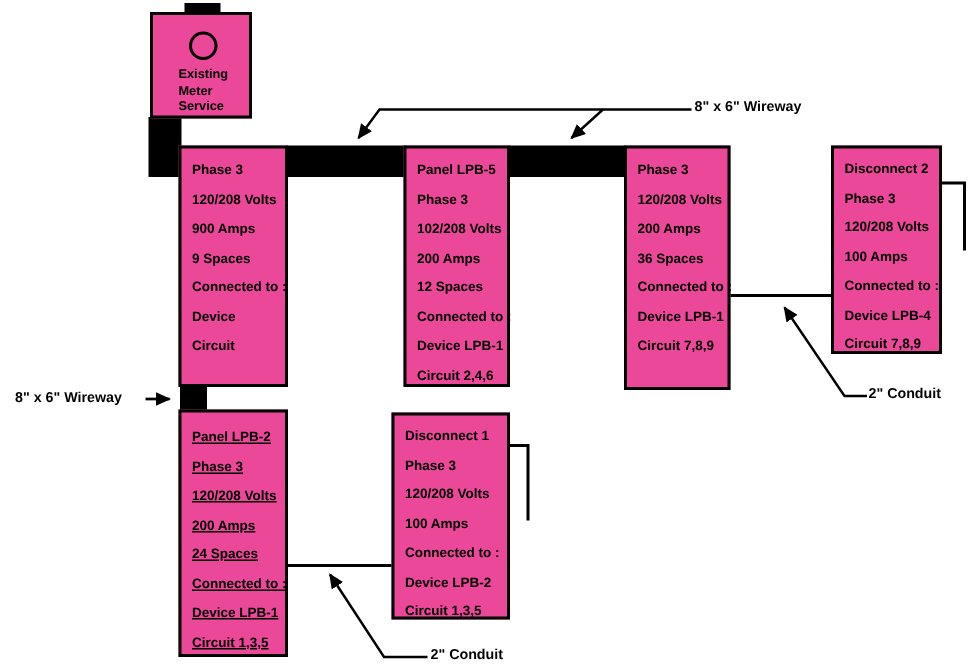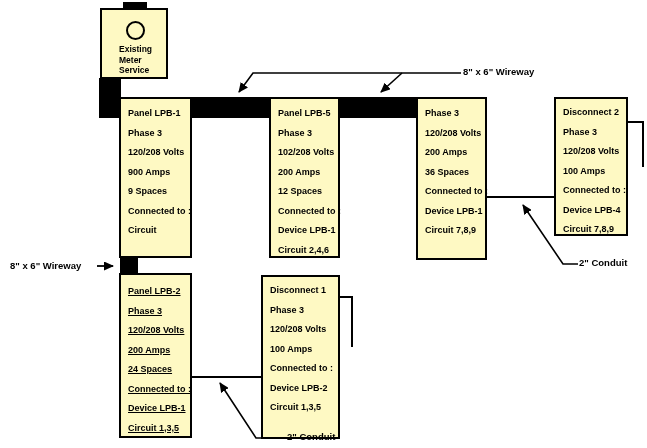--- a/index.html
+++ b/index.html
@@ -1,18 +1,18 @@
 <!DOCTYPE html>
 <html><head>
 <meta charset="utf-8">
 <style>
   html,body{margin:0;padding:0;background:#fff;}
   .stage{position:relative;width:647px;height:448px;background:#ffffff;overflow:hidden;
          font-family:"Liberation Sans",sans-serif;color:#000;}
-  .box{position:absolute;background:#fef9c3;border:2px solid #000;box-sizing:border-box;}
+  .box{position:absolute;background:#ec4899;border:2px solid #000;box-sizing:border-box;}
   .bl{font-weight:bold;font-size:9px;line-height:19.5px;height:19.5px;padding-left:7px;
       white-space:nowrap;}
   .pt5{padding-top:5px;} .pt7{padding-top:7px;text-decoration:underline;} .pt4{padding-top:4px;}
   .blackfill{position:absolute;background:#000;}
   .lbl{position:absolute;font-weight:bold;font-size:9.5px;white-space:nowrap;}
   .meter-text{position:absolute;left:17px;top:34px;font-weight:bold;font-size:8.5px;line-height:10.5px;}
   .meter-circle{position:absolute;left:24px;top:11px;width:15px;height:15px;border:2px solid #000;border-radius:50%;}
   svg.overlay{position:absolute;left:0;top:0;pointer-events:none;}
 </style>
 </head>
@@ -29,26 +29,26 @@
   <div class="box" style="left:100px;top:8px;width:68px;height:71px">
     <div class="meter-circle"></div>
     <div class="meter-text">
       <div>Existing</div>
       <div>Meter</div>
       <div>Service</div>
     </div>
   </div>
 
   <div class="box pt5" style="left:119px;top:97px;width:73px;height:161px">
-    <div class="bl">Panel LPB-1</div>
     <div class="bl">Phase 3</div>
     <div class="bl">120/208 Volts</div>
     <div class="bl">900 Amps</div>
     <div class="bl">9 Spaces</div>
     <div class="bl">Connected to :</div>
+    <div class="bl">Device</div>
     <div class="bl">Circuit</div>
   </div>
 
   <div class="box pt5" style="left:269px;top:97px;width:71px;height:161px">
     <div class="bl">Panel LPB-5</div>
     <div class="bl">Phase 3</div>
     <div class="bl">102/208 Volts</div>
     <div class="bl">200 Amps</div>
     <div class="bl">12 Spaces</div>
     <div class="bl">Connected to :</div>
@@ -80,21 +80,21 @@
     <div class="bl">Panel LPB-2</div>
     <div class="bl">Phase 3</div>
     <div class="bl">120/208 Volts</div>
     <div class="bl">200 Amps</div>
     <div class="bl">24 Spaces</div>
     <div class="bl">Connected to :</div>
     <div class="bl">Device LPB-1</div>
     <div class="bl">Circuit 1,3,5</div>
   </div>
 
-  <div class="box pt4" style="left:261px;top:275px;width:79px;height:164px">
+  <div class="box pt4" style="left:261px;top:275px;width:79px;height:138px">
     <div class="bl">Disconnect 1</div>
     <div class="bl">Phase 3</div>
     <div class="bl">120/208 Volts</div>
     <div class="bl">100 Amps</div>
     <div class="bl">Connected to :</div>
     <div class="bl">Device LPB-2</div>
     <div class="bl">Circuit 1,3,5</div>
   </div>
 
   <div class="lbl" style="left:463px;top:66px">8" x 6" Wireway</div>

